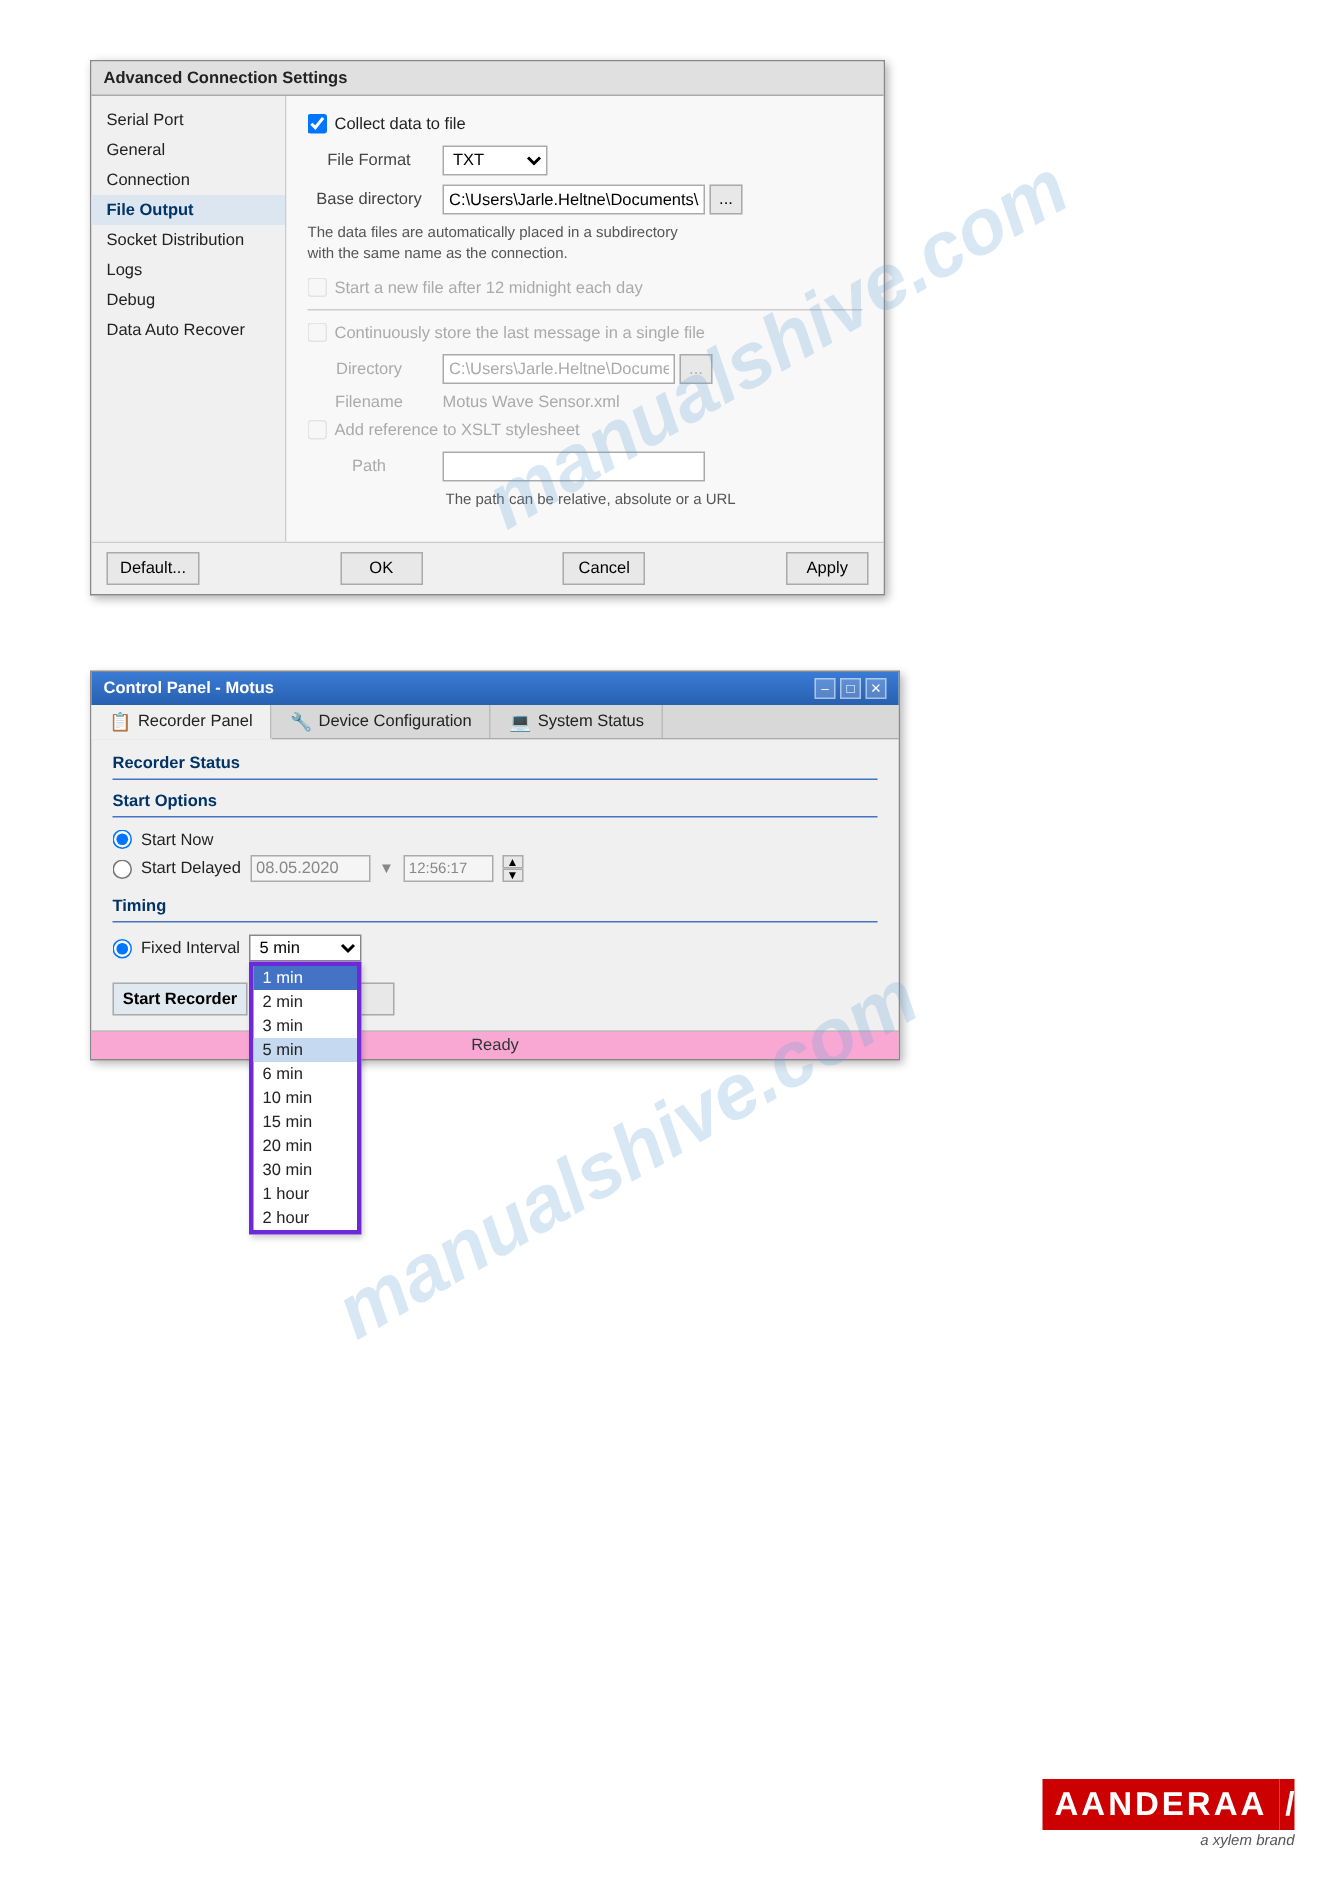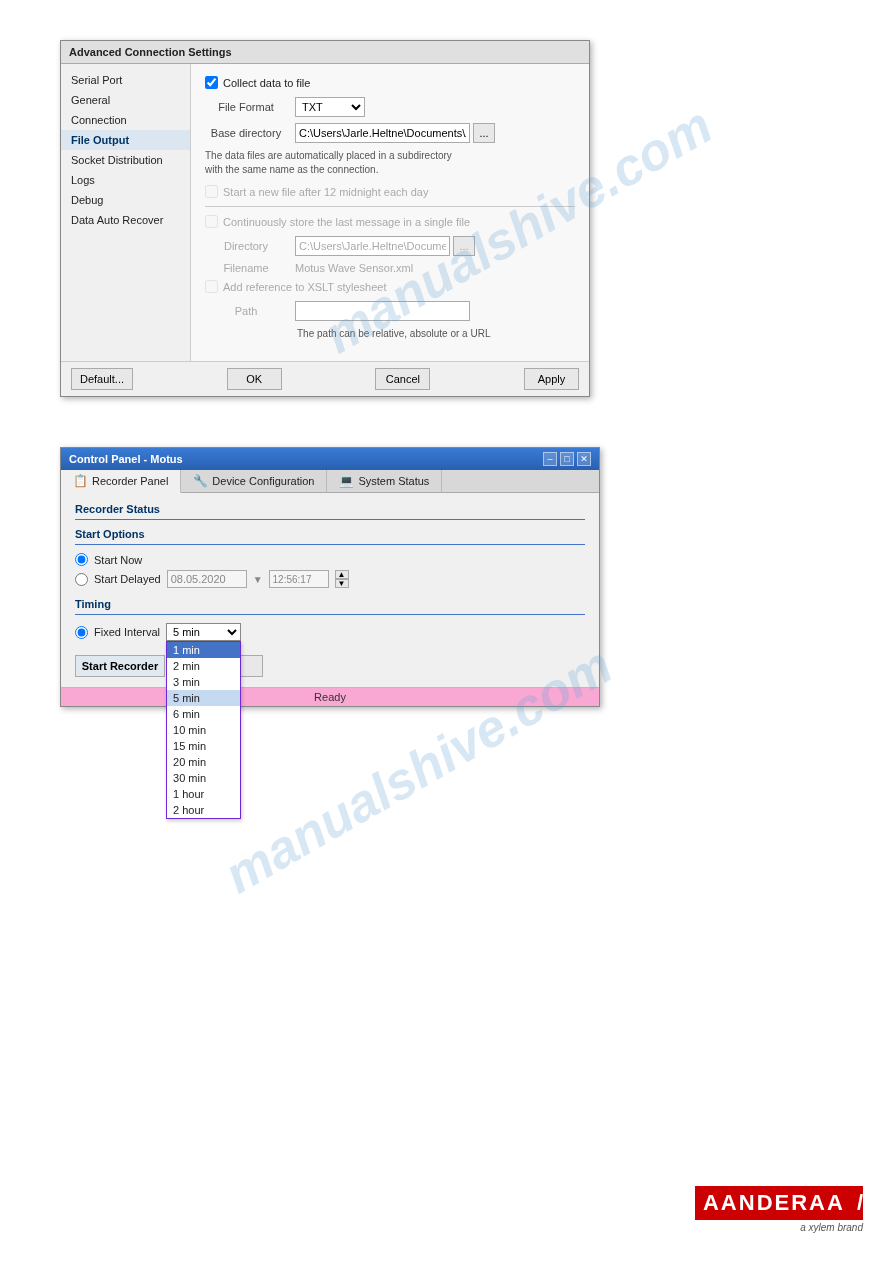--- a/index.html
+++ b/index.html
@@ -340,21 +340,21 @@
     
     .dropdown-container {
       position: relative;
       display: inline-block;
     }
     .dropdown-list {
       position: absolute;
       top: 100%;
       left: 0;
       background: #fff;
-      border: 1px solid #6d28d9;
+      border: 3px solid #6d28d9;
       z-index: 100;
       min-width: 75px;
       box-shadow: 1px 2px 4px rgba(0,0,0,0.2);
     }
     .dropdown-item {
       padding: 2px 6px;
       font-size: 11px;
       cursor: pointer;
     }
     .dropdown-item:hover, .dropdown-item.selected {

